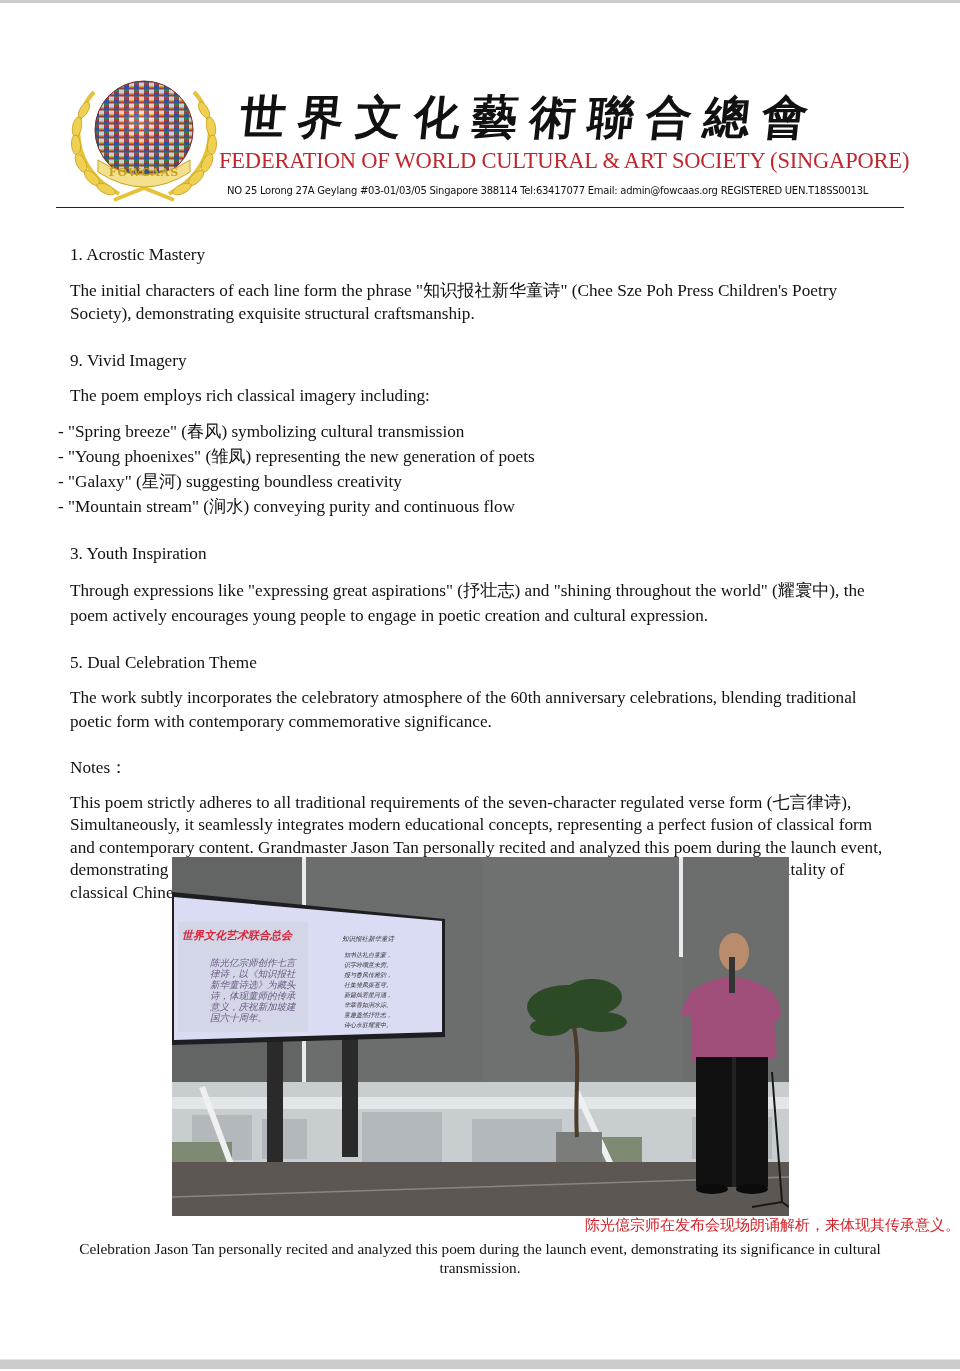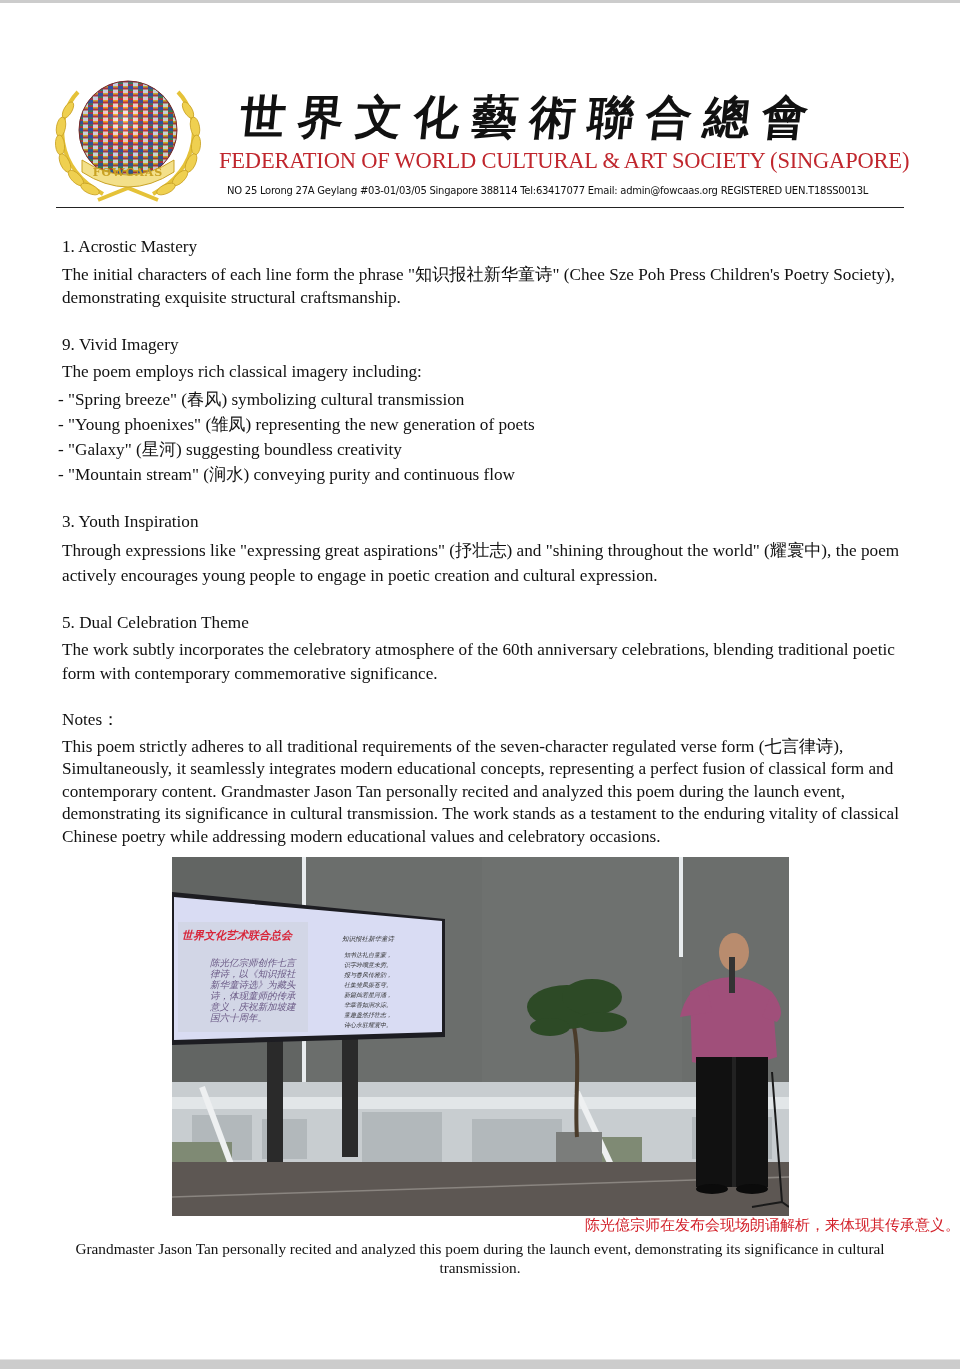--- a/index.html
+++ b/index.html
@@ -1,30 +1,30 @@
 <!DOCTYPE html>
 <html><head>
 <meta charset="utf-8">
 <style>
   html, body { margin:0; padding:0; }
   body { width:960px; height:1371px; background:#fff; position:relative; overflow:hidden; font-family:"Liberation Serif", "DejaVu Serif", serif; color:#111; }
   .bar-top { position:absolute; left:0; top:0; width:960px; height:3px; background:#cccccc; }
   .bar-bottom { position:absolute; left:0; top:1359px; width:960px; height:9px; background:#cccccc; border-top:1px solid #e4e4e4; }
 
   
-  .logo { position:absolute; left:48px; top:72px; width:156px; height:134px; }
+  .logo { position:absolute; left:64px; top:72px; width:156px; height:134px; }
   .cn-title { position:absolute; left:240px; top:82px; width:640px; height:70px; font-family:"DejaVu Serif", serif; font-size:46px; font-weight:bold; letter-spacing:12px; color:#111; line-height:70px; white-space:nowrap; transform:skewX(-6deg); }
   .en-title { position:absolute; left:219px; top:148px; font-family:"Liberation Serif", serif; font-size:22.5px; color:#c0262d; white-space:nowrap; letter-spacing:-0.2px; }
   .address { position:absolute; left:227px; top:185px; font-family:"DejaVu Sans", sans-serif; font-size:10px; color:#111; white-space:nowrap; letter-spacing:-0.25px; }
   .rule { position:absolute; left:56px; top:207px; width:848px; height:1px; background:#222; }
 
   
   .content { position:absolute; left:58px; top:231px; width:850px; font-size:17.2px; line-height:23.5px; }
   .section { margin:0 0 23px 0; }
-  .section p { margin:4px; }
+  .section p { margin:12px; }
   .list { margin:0; padding:0; list-style:none; }
   .list li { margin:0; line-height:25px; }
   .s2 .intro { line-height:23px; }
 
   
   .photo { position:absolute; left:172px; top:857px; width:617px; height:359px; overflow:hidden; background:#6f7271;font-style:italic; }
   .caption-cn { position:absolute; left:0; width:960px; top:1216px; text-align:right; font-family:"DejaVu Serif", serif; font-size:15px; color:#d3222b; }
   .caption-en { position:absolute; left:56px; width:848px; top:1239px; text-align:center; font-size:15.3px; line-height:19px; color:#111; }
 </style>
 </head>
@@ -191,15 +191,15 @@
     <path d="M600 135 Q615 155 605 165 L590 160 Z" fill="#a04f7a"></path>
     <rect x="524" y="200" width="72" height="130" fill="#111"></rect>
     <rect x="560" y="200" width="4" height="130" fill="#222"></rect>
     <ellipse cx="540" cy="332" rx="16" ry="5" fill="#0b0b0b"></ellipse>
     <ellipse cx="580" cy="332" rx="16" ry="5" fill="#0b0b0b"></ellipse>
     <rect x="557" y="100" width="6" height="36" fill="#333"></rect>
   </svg>
 </div>
 
 <div class="caption-cn">陈光億宗师在发布会现场朗诵解析，来体现其传承意义。</div>
-<div class="caption-en">Grandmaster Jason Tan personally recited and analyzed this poem during the launch event, demonstrating its significance in cultural transmission.</div>
+<div class="caption-en">Celebration Jason Tan personally recited and analyzed this poem during the launch event, demonstrating its significance in cultural transmission.</div>
 
 <div class="bar-bottom"></div>
 
 </body></html>

